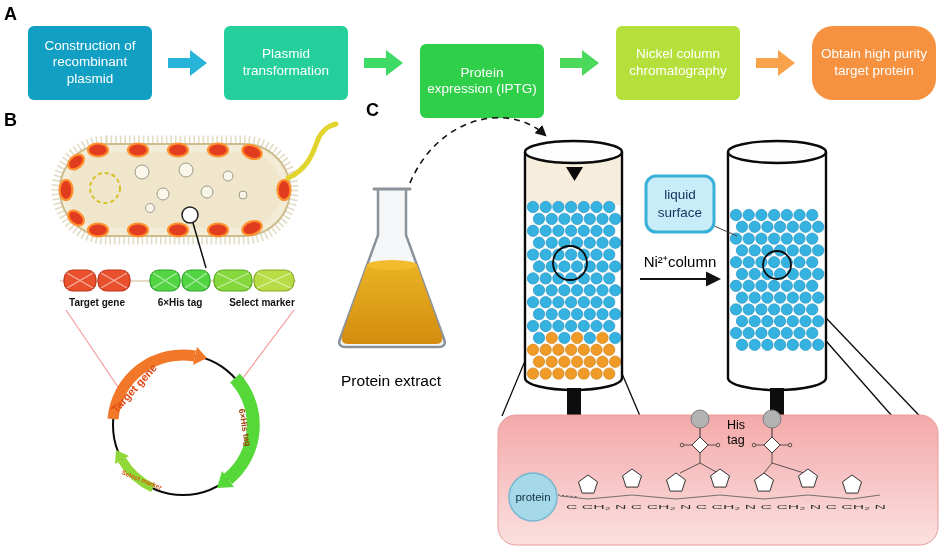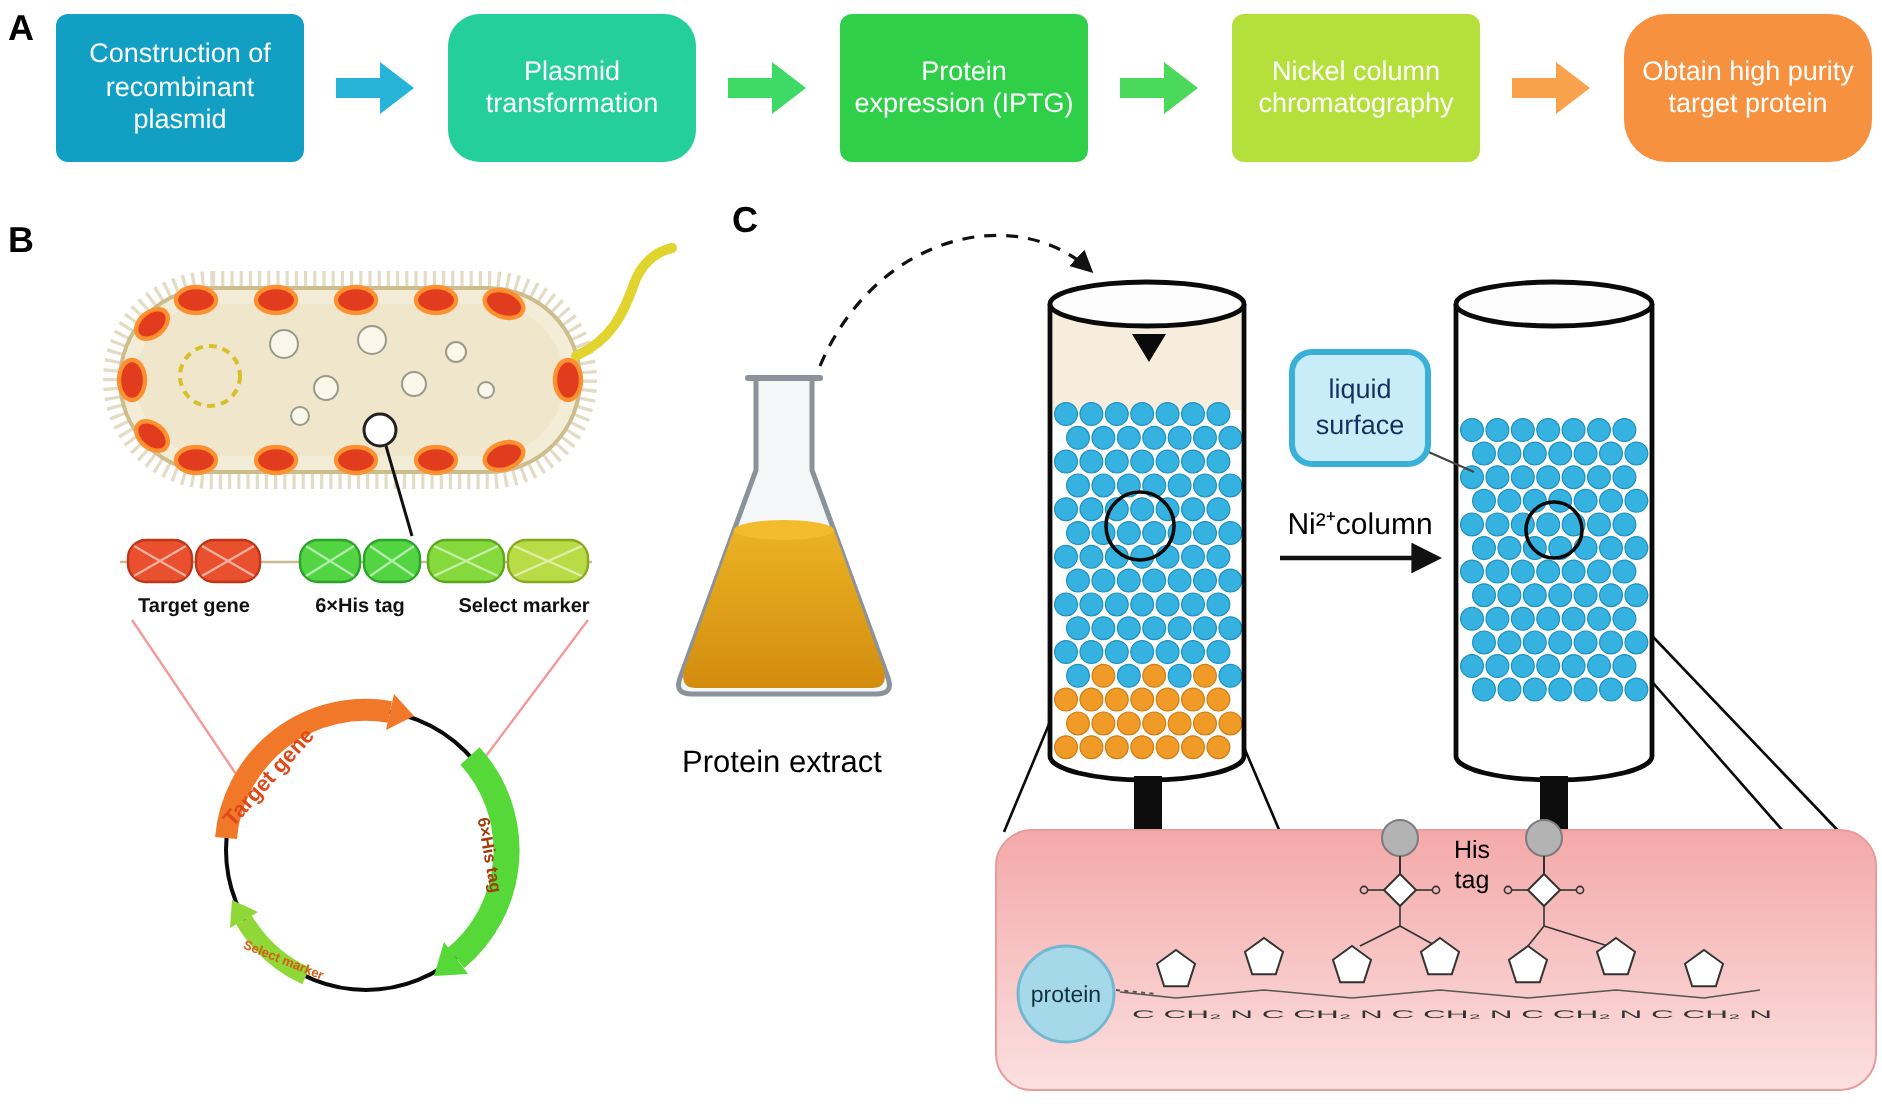--- a/index.html
+++ b/index.html
@@ -23,29 +23,29 @@
 
   <div class="flow">
     <div class="flow-box" style="background: rgb(17, 159, 196);">
       <span>Construction of recombinant plasmid</span>
     </div>
     <div class="flow-arrow-wrap">
       <svg style="position:static" width="40" height="30" viewBox="0 0 40 30">
         <polygon points="0,10 22,10 22,2 39,15 22,28 22,20 0,20" fill="#28b4d8"></polygon>
       </svg>
     </div>
-    <div class="flow-box" style="background: rgb(37, 207, 156); border-radius: 16px;">
+    <div class="flow-box" style="background: rgb(37, 207, 156);">
       <span>Plasmid transformation</span>
     </div>
     <div class="flow-arrow-wrap">
       <svg style="position:static" width="40" height="30" viewBox="0 0 40 30">
         <polygon points="0,10 22,10 22,2 39,15 22,28 22,20 0,20" fill="#3eda66"></polygon>
       </svg>
     </div>
-    <div class="flow-box" style="background: rgb(47, 207, 73);">
+    <div class="flow-box" style="background: rgb(47, 207, 73); margin-top: 37px;">
       <span>Protein expression (IPTG)</span>
     </div>
     <div class="flow-arrow-wrap">
       <svg style="position:static" width="40" height="30" viewBox="0 0 40 30">
         <polygon points="0,10 22,10 22,2 39,15 22,28 22,20 0,20" fill="#4ad95a"></polygon>
       </svg>
     </div>
     <div class="flow-box" style="background: rgb(181, 224, 60);">
       <span>Nickel column chromatography</span>
     </div>

